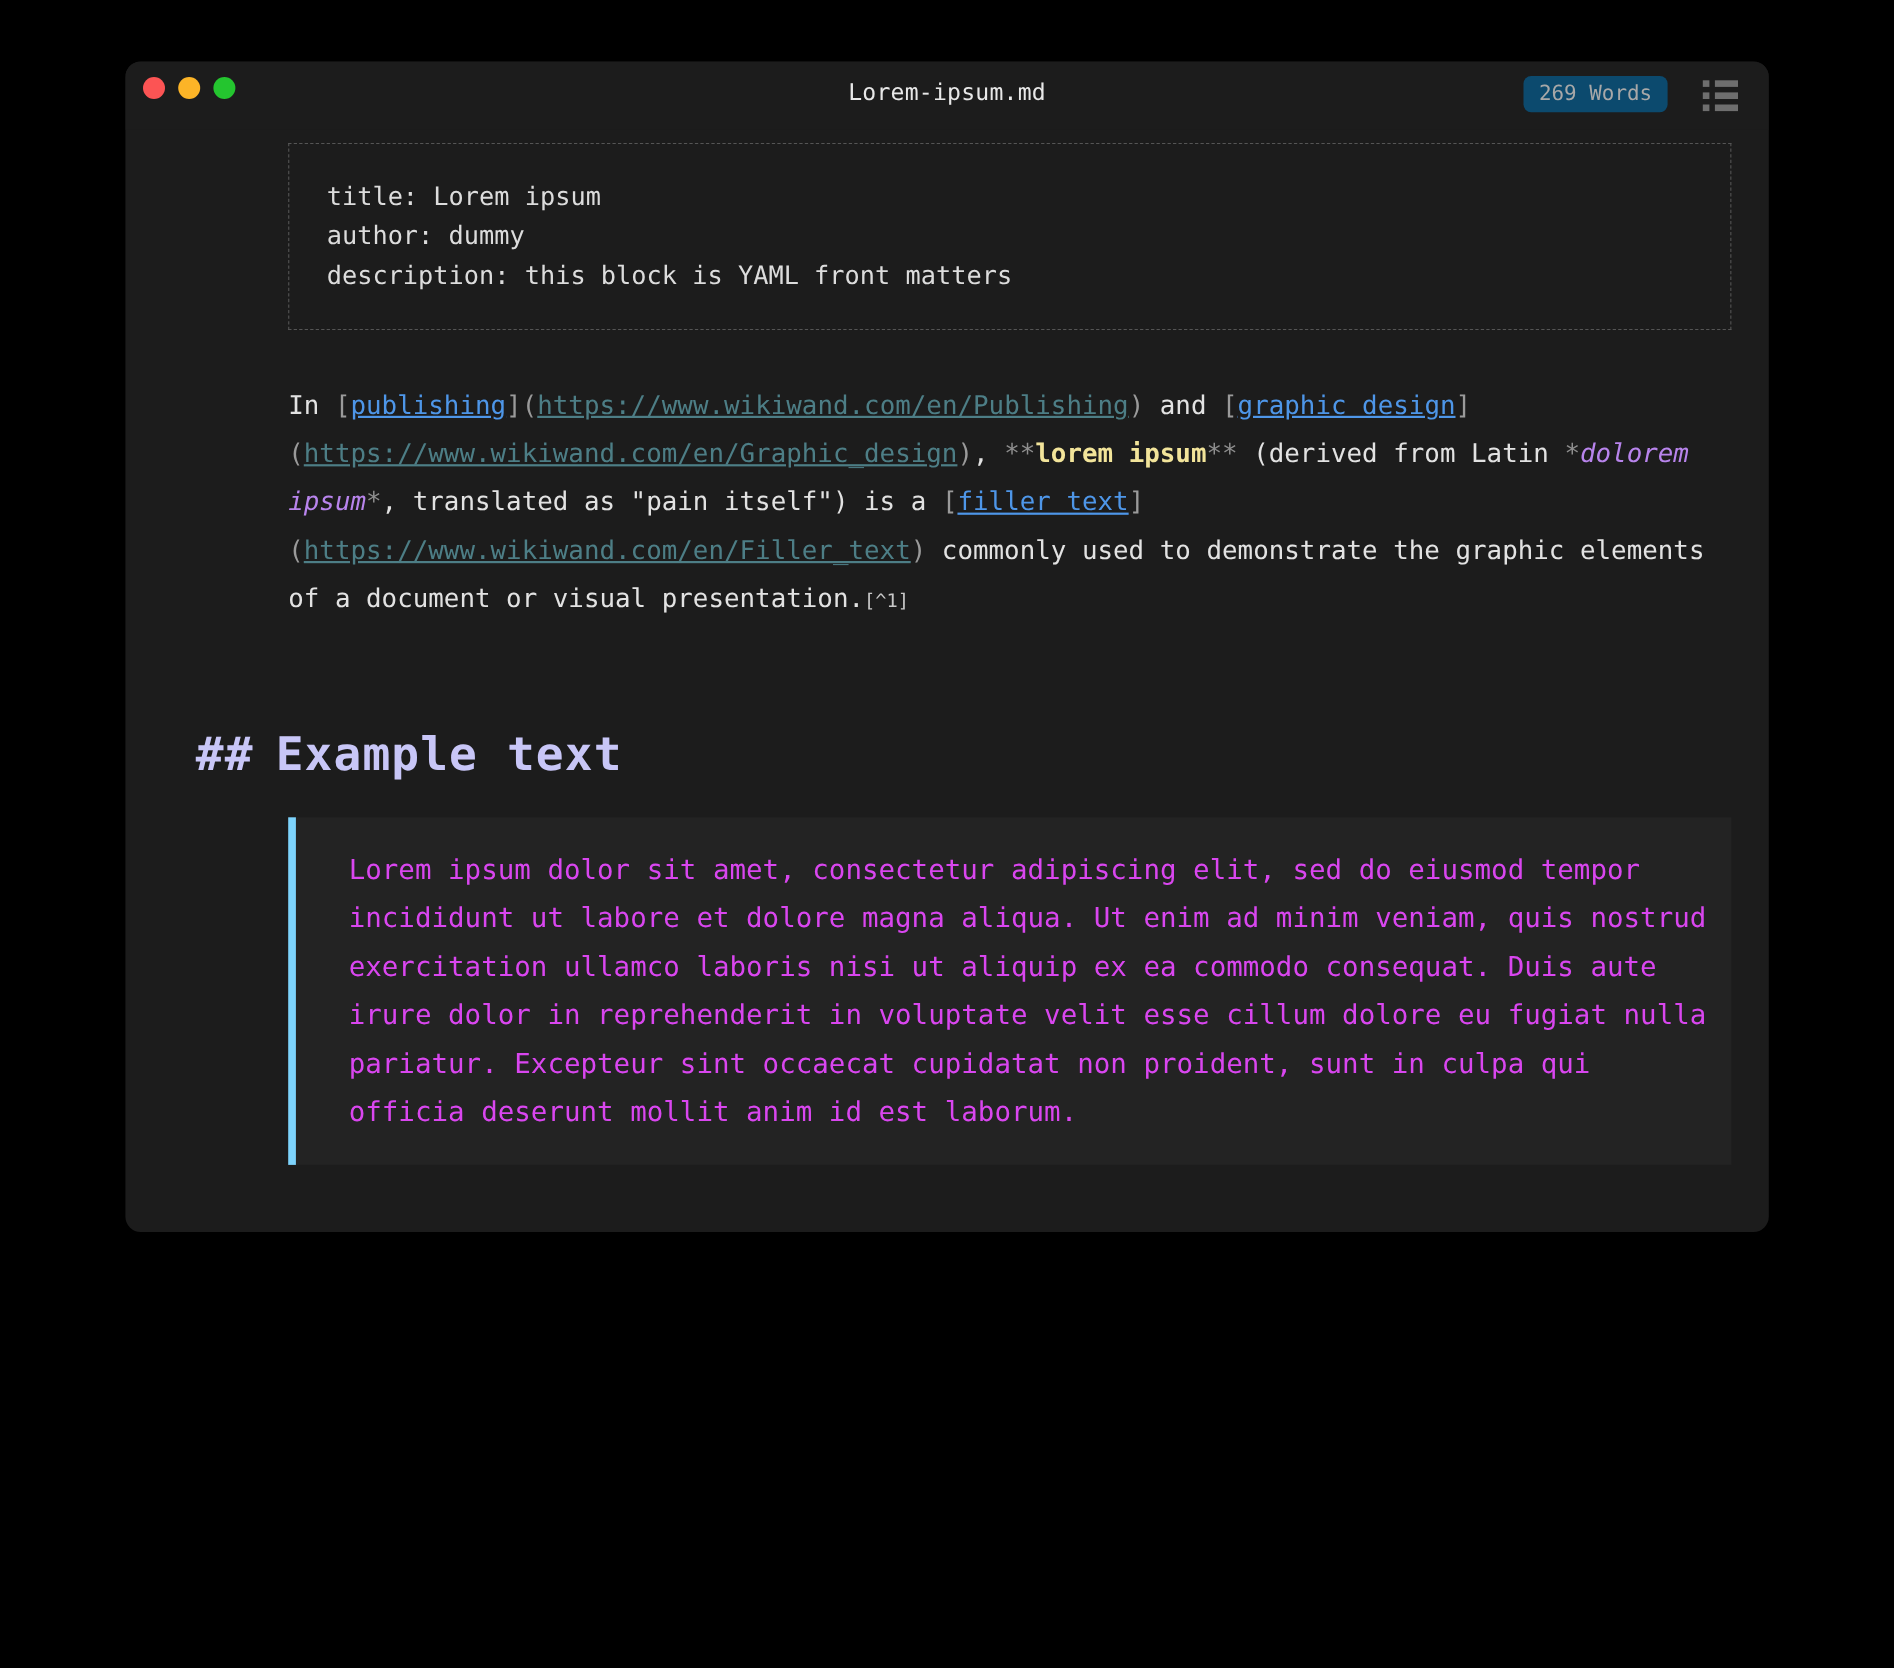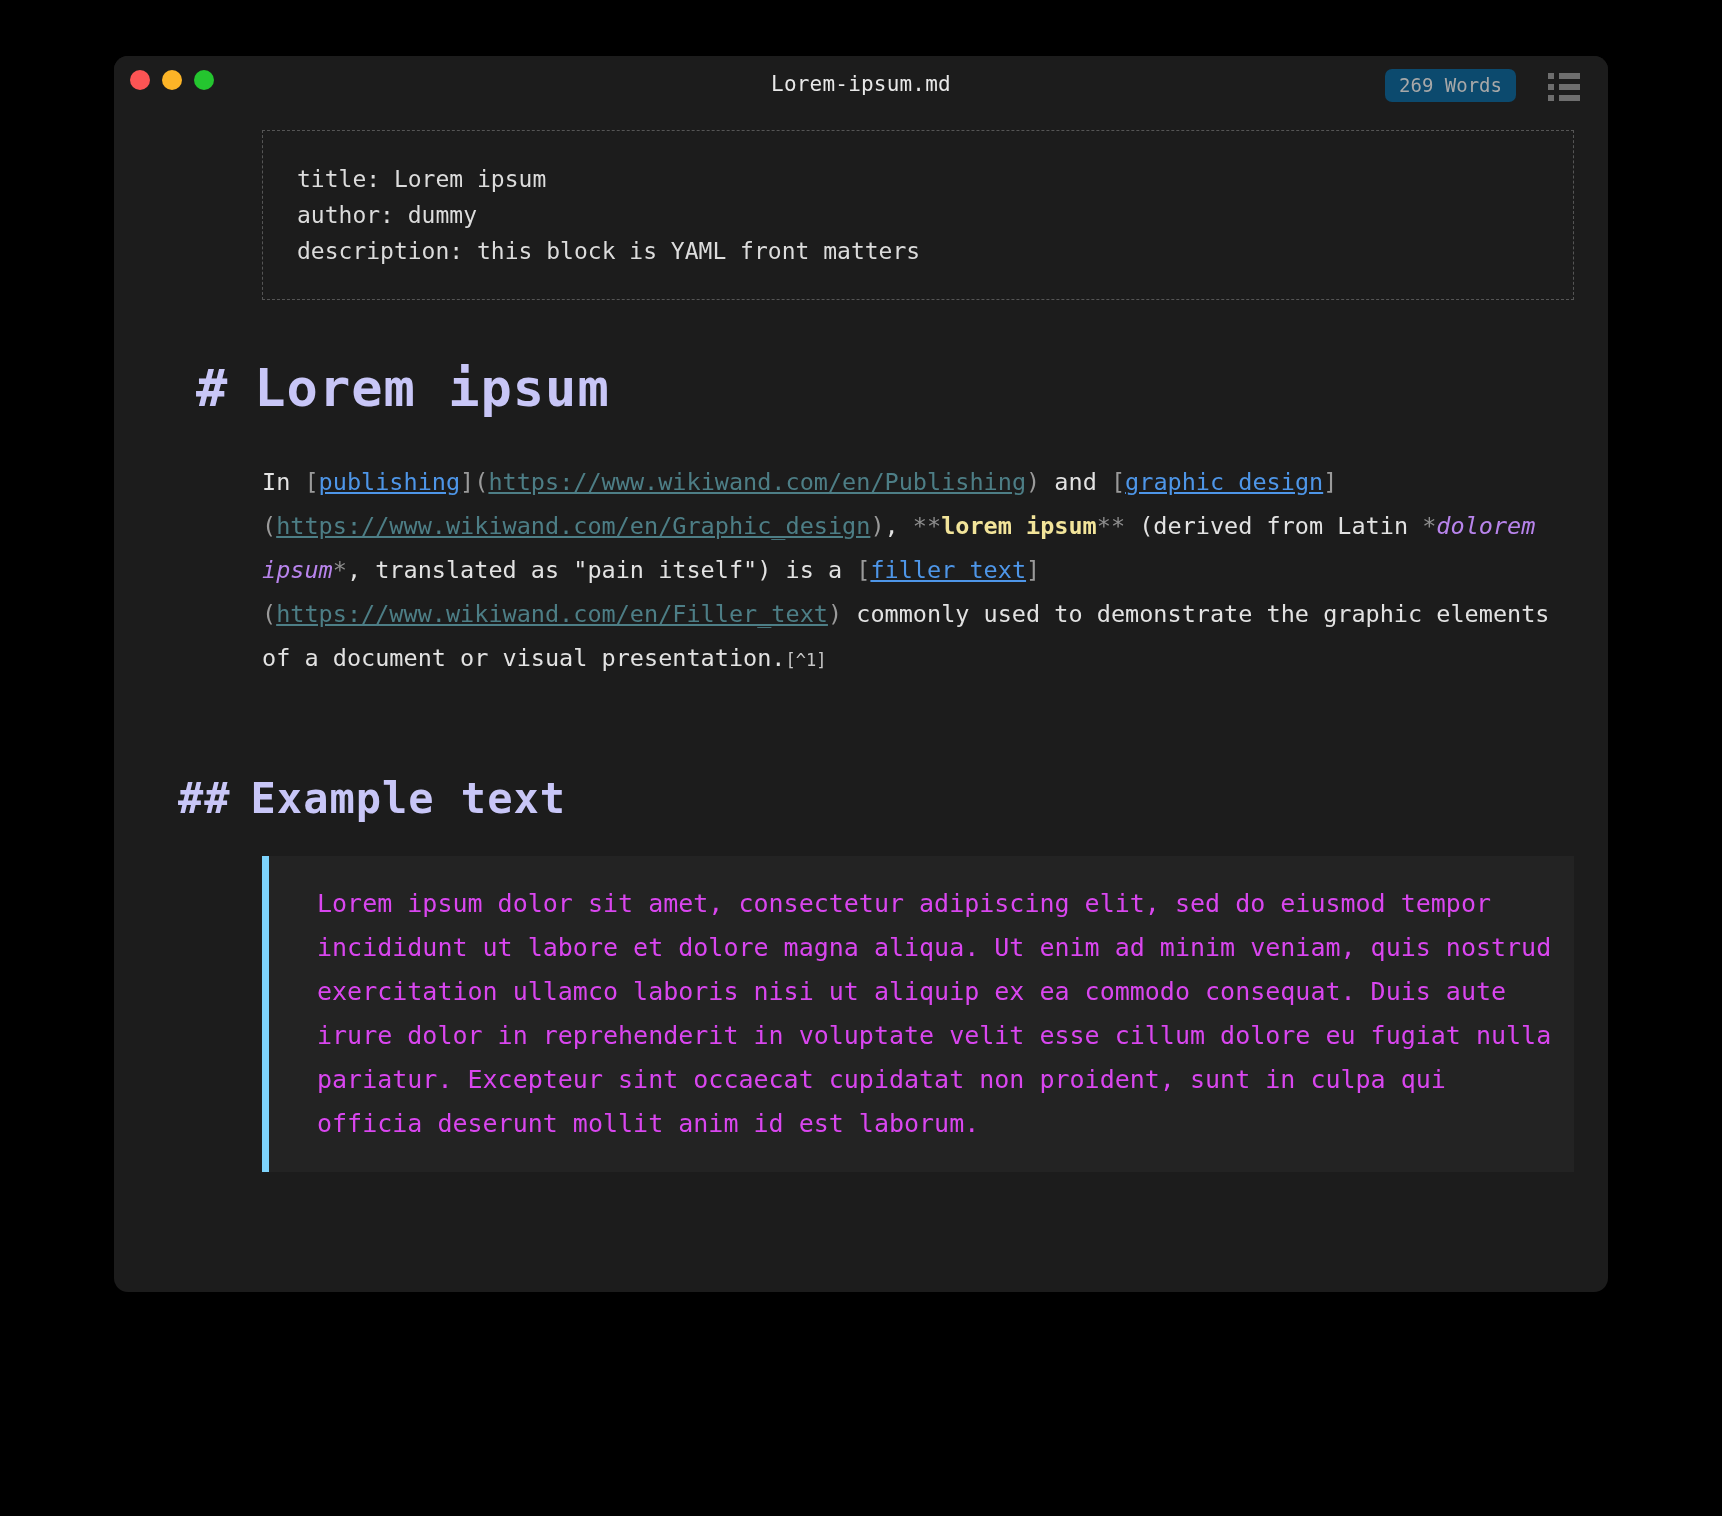--- a/index.html
+++ b/index.html
@@ -12,21 +12,21 @@
   }
   body {
     font-family: "DejaVu Sans Mono", monospace;
   }
 
   .window {
     position: absolute;
     left: 114px;
     top: 56px;
     width: 1494px;
-    height: 1236px;
+    height: 1064px;
     background: #1c1c1c;
     border-radius: 14px;
     overflow: hidden;
   }
 
   
   .titlebar {
     position: relative;
     height: 62px;
     background: #1c1c1c;
@@ -216,23 +216,20 @@
       </span>
     </div>
   </div>
 
   <div class="editor">
 
     <div class="yaml-block">title: Lorem ipsum
 author: dummy
 description: this block is YAML front matters</div>
 
-    <h1 class="md-h1">
-      <span class="hash">#</span><span>Lorem ipsum</span>
-    </h1>
 
     <p class="md-p"><span>In </span><span class="bracket">[</span><span class="link-text">publishing</span><span class="bracket">]</span><span class="paren">(</span><span class="link-url">https://www.wikiwand.com/en/Publishing</span><span class="paren">)</span><span> and </span><span class="bracket">[</span><span class="link-text">graphic design</span><span class="bracket">]</span><span class="paren">(</span><span class="link-url">https://www.wikiwand.com/en/Graphic_design</span><span class="paren">)</span><span>, </span><span class="md-mark">**</span><span class="md-bold">lorem ipsum</span><span class="md-mark">**</span><span> (derived from Latin </span><span class="md-mark">*</span><span class="md-ital">dolorem ipsum</span><span class="md-mark">*</span><span>, translated as "pain itself") is a </span><span class="bracket">[</span><span class="link-text">filler text</span><span class="bracket">]</span><span class="paren">(</span><span class="link-url">https://www.wikiwand.com/en/Filler_text</span><span class="paren">)</span><span> commonly used to demonstrate the graphic elements of a document or visual presentation.</span><span class="footnote">[^1]</span></p>
 
     <h2 class="md-h2">
       <span class="hash">##</span><span>Example text</span>
     </h2>
 
 
     <blockquote class="md-quote">Lorem ipsum dolor sit amet, consectetur adipiscing elit, sed do eiusmod tempor incididunt ut labore et dolore magna aliqua. Ut enim ad minim veniam, quis nostrud exercitation ullamco laboris nisi ut aliquip ex ea commodo consequat. Duis aute irure dolor in reprehenderit in voluptate velit esse cillum dolore eu fugiat nulla pariatur. Excepteur sint occaecat cupidatat non proident, sunt in culpa qui officia deserunt mollit anim id est laborum.</blockquote>
 

